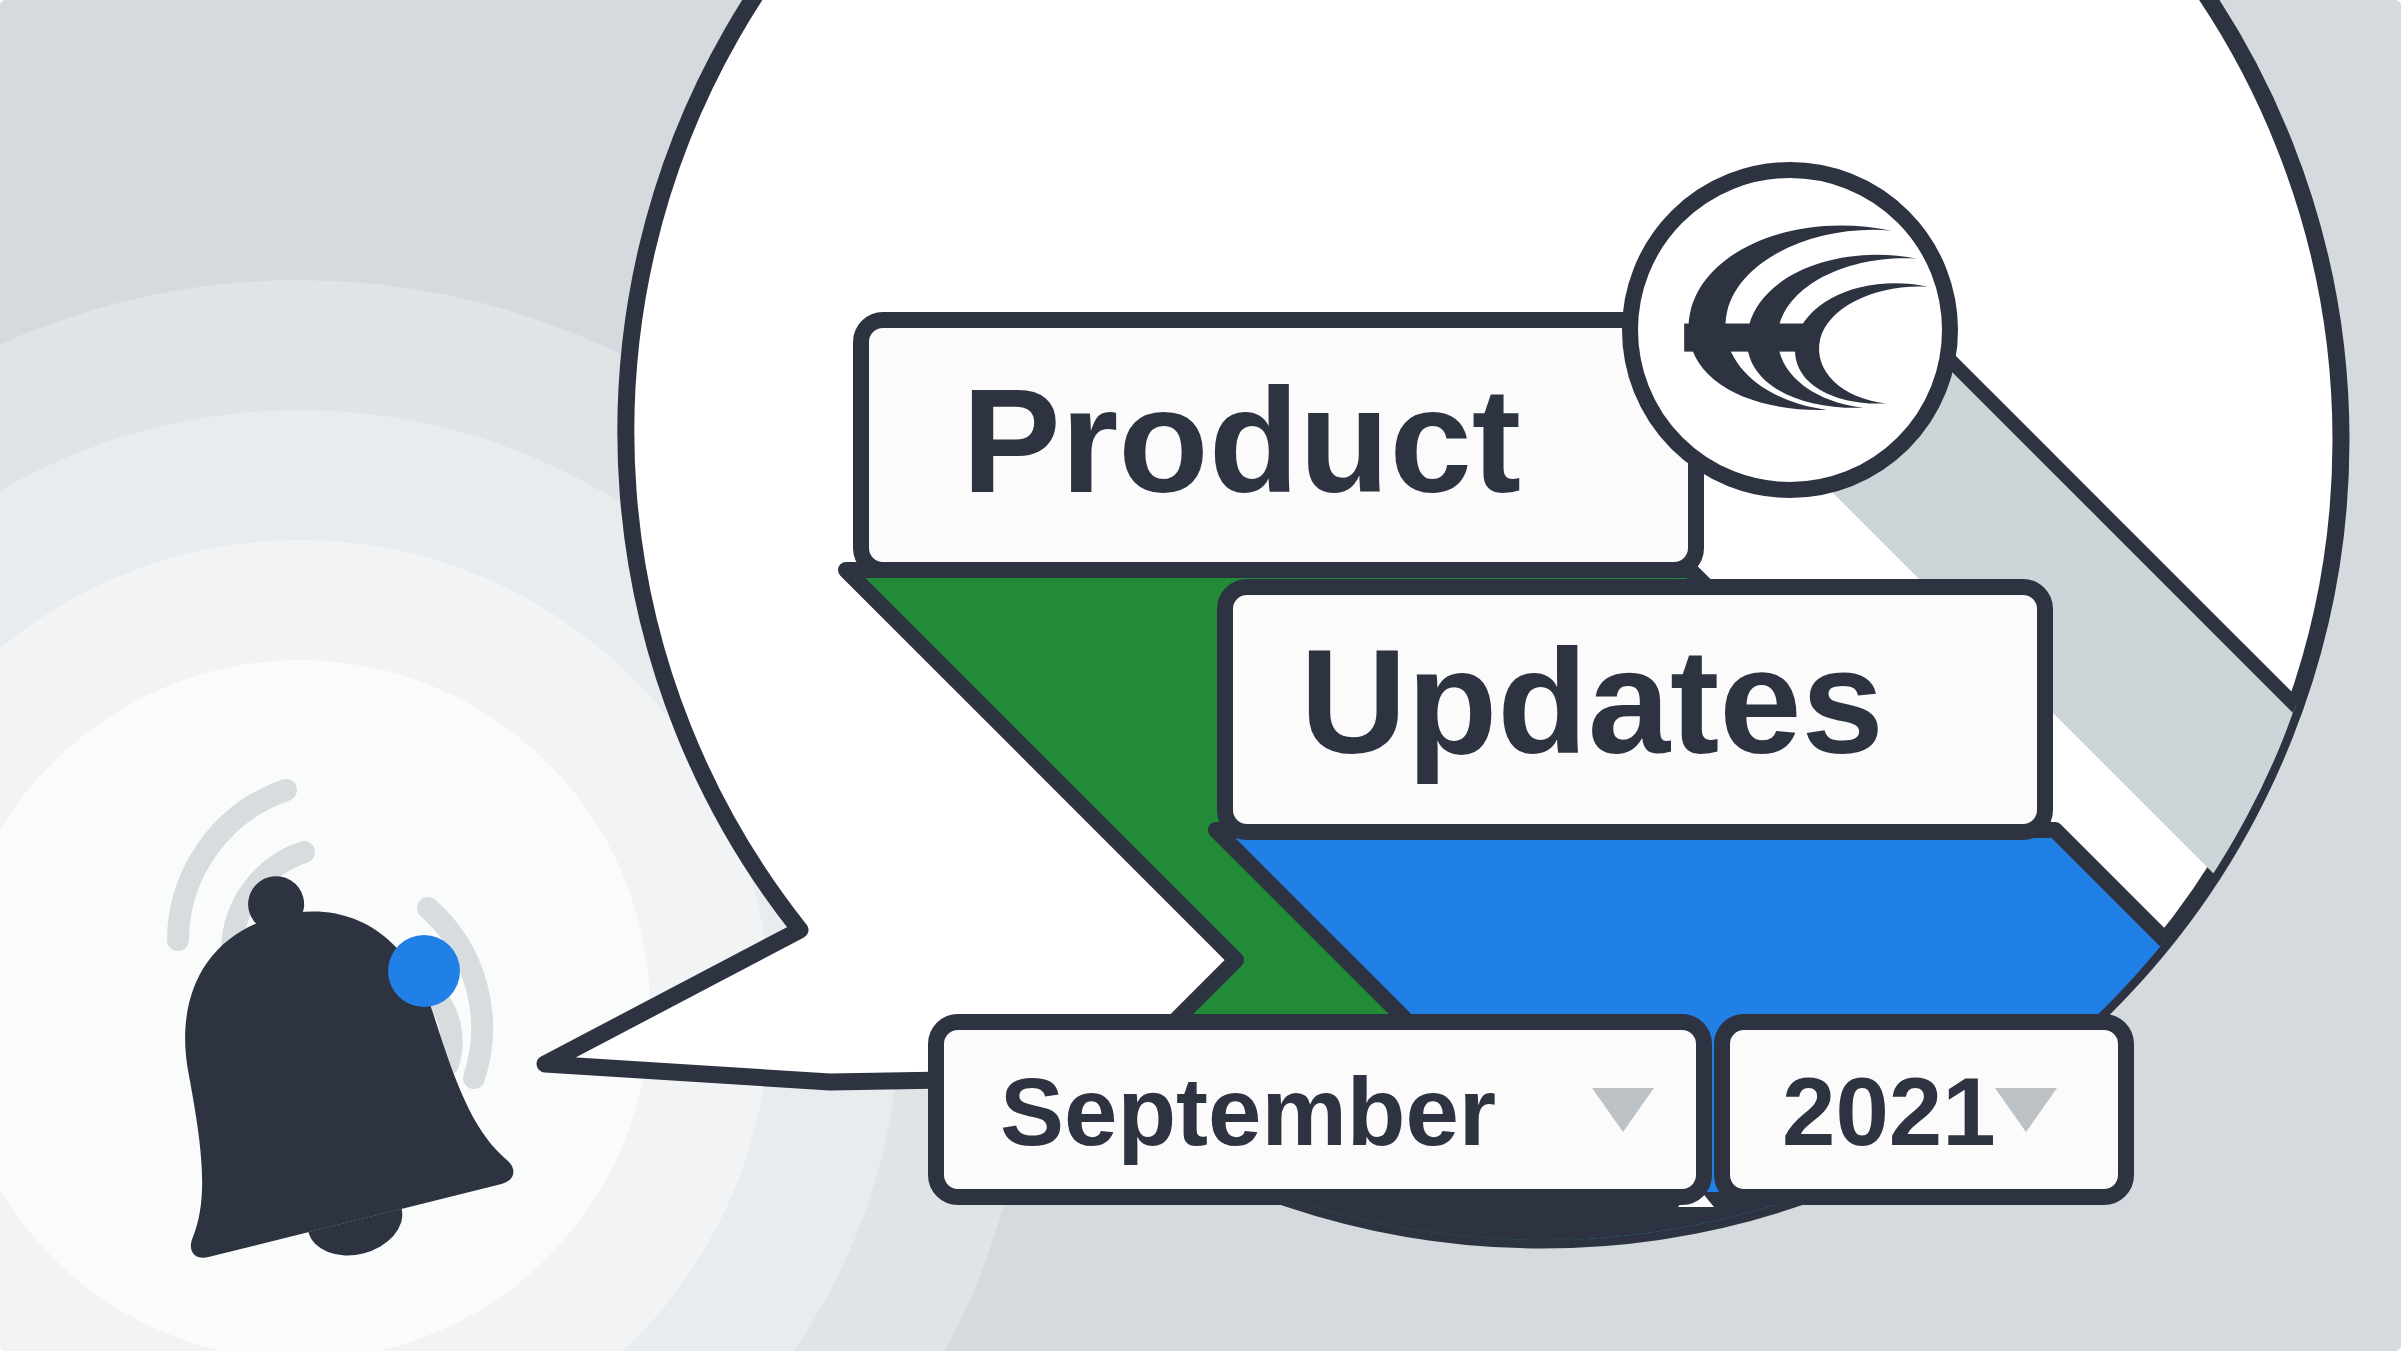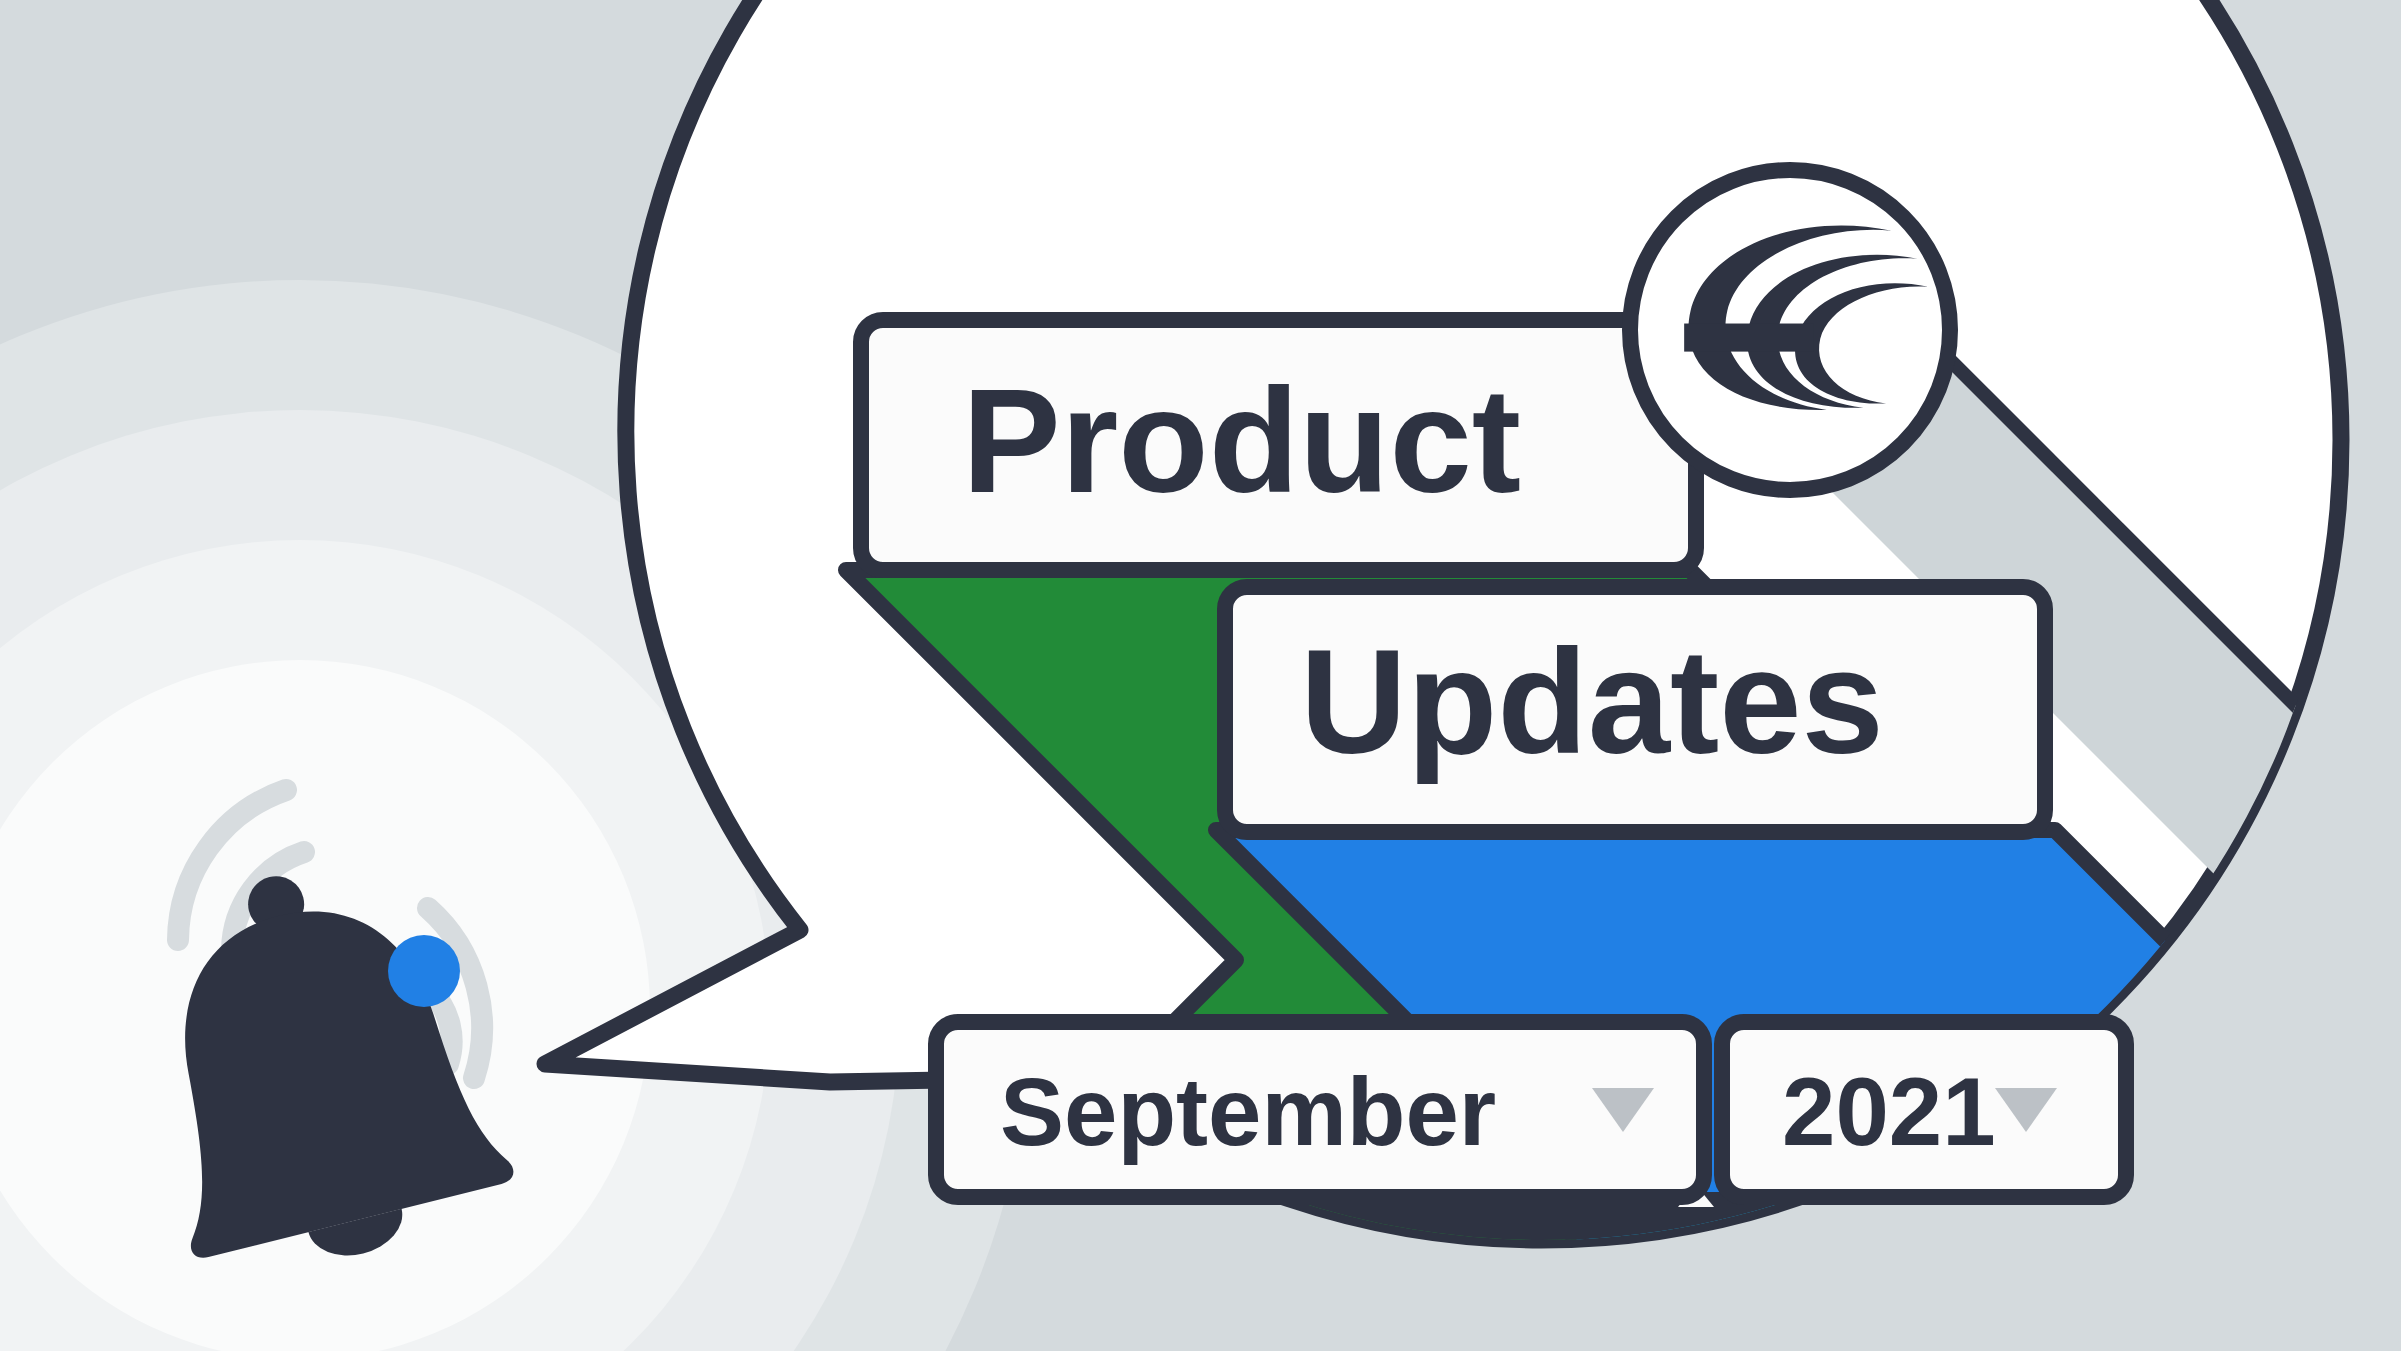--- a/index.html
+++ b/index.html
@@ -7,20 +7,21 @@
     padding: 0;
     background: #ffffff;
   }
   #stage {
     position: relative;
     width: 2401px;
     height: 1351px;
     overflow: hidden;
     font-family: "Liberation Sans", "DejaVu Sans", sans-serif;
     background: #d4dadd;
+    border-radius: 6px;
   }
   #artboard {
     position: absolute;
     inset: 0;
     width: 100%;
     height: 100%;
     display: block;
   }
   .svg-text-label {
     font-family: "Liberation Sans", "DejaVu Sans", sans-serif;

